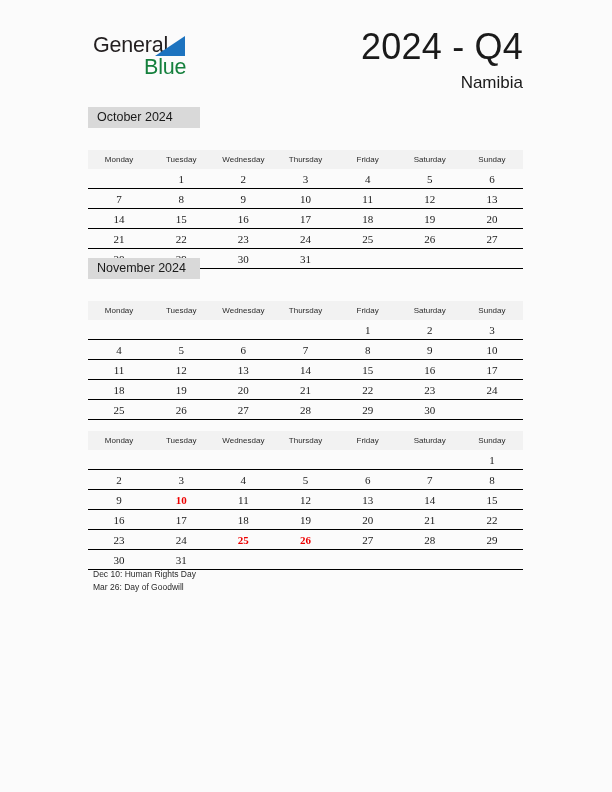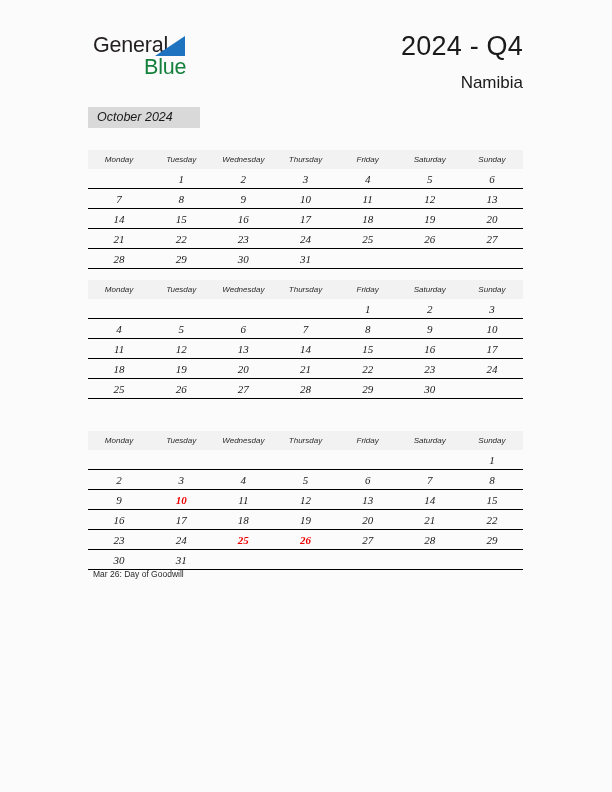--- a/index.html
+++ b/index.html
@@ -60,40 +60,39 @@
     border-bottom: 20px solid #1d73bf;
   }
 
   #title-block {
     position: absolute;
     right: 89px;
     top: 30px;
     text-align: right;
   }
   #quarter-title {
-    font-size: 27px;
+    font-size: 36px;
     color: #1a1a1a;
     line-height: 33px;
     letter-spacing: 0.2px;
     font-family: "Liberation Sans", sans-serif;
   }
   #country-name {
     font-size: 17px;
     color: #1a1a1a;
     line-height: 24px;
     margin-top: 8px;
     font-family: "Liberation Sans", sans-serif;
   }
 
   
   .month-block {
     position: absolute;
     left: 88px;
     width: 435px;
-    font-style: italic;
   }
   #month-block-0 { top: 107px; }
   #month-block-1 { top: 258px; }
   #month-block-2 { top: 409px; }
 
   .month-title {
     display: block;
     width: 112px;
     background: #d9d9d9;
     font-size: 12.5px;
@@ -232,20 +231,21 @@
             <td>30</td>
             <td>31</td>
             <td class="empty">&nbsp;</td>
             <td class="empty">&nbsp;</td>
             <td class="empty">&nbsp;</td>
           </tr>
         </tbody>
       </table>
     </div>
     <div class="month-block" id="month-block-1">
+      <div class="month-title">November 2024</div>
       <table class="cal">
         <thead>
           <tr>
             <th>Monday</th>
             <th>Tuesday</th>
             <th>Wednesday</th>
             <th>Thursday</th>
             <th>Friday</th>
             <th>Saturday</th>
             <th>Sunday</th>
@@ -367,14 +367,15 @@
             <td class="empty">&nbsp;</td>
             <td class="empty">&nbsp;</td>
             <td class="empty">&nbsp;</td>
           </tr>
         </tbody>
       </table>
     </div>
   </div>
 
 <div id="holiday-legend">
+    <div class="legend-line">Dec 10: Human Rights Day</div>
     <div class="legend-line">Mar 26: Day of Goodwill</div>
   </div>
 
 </body></html>

